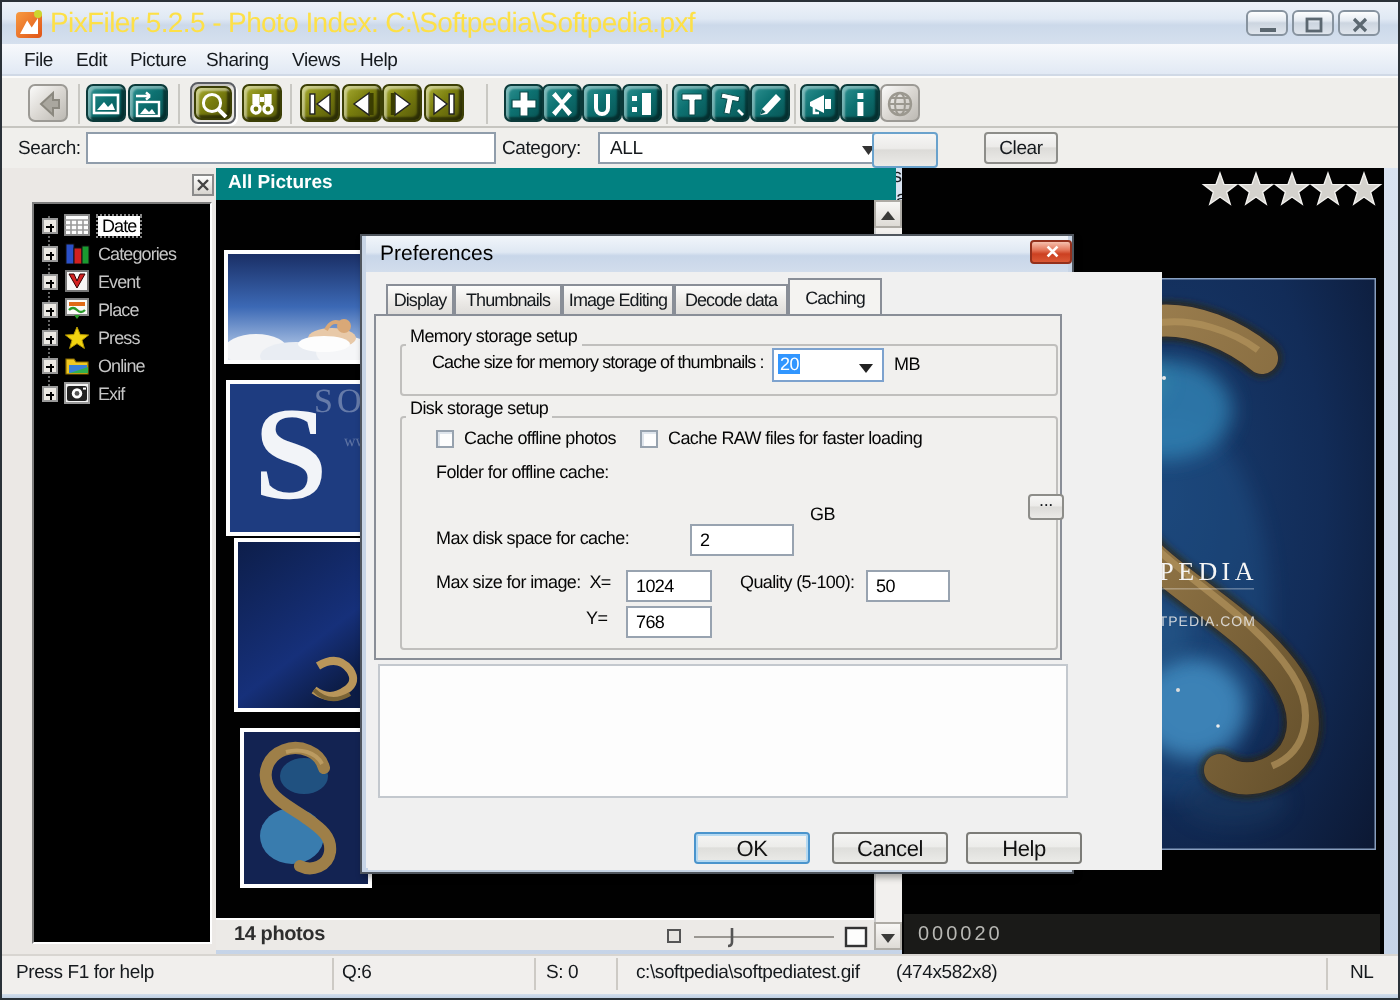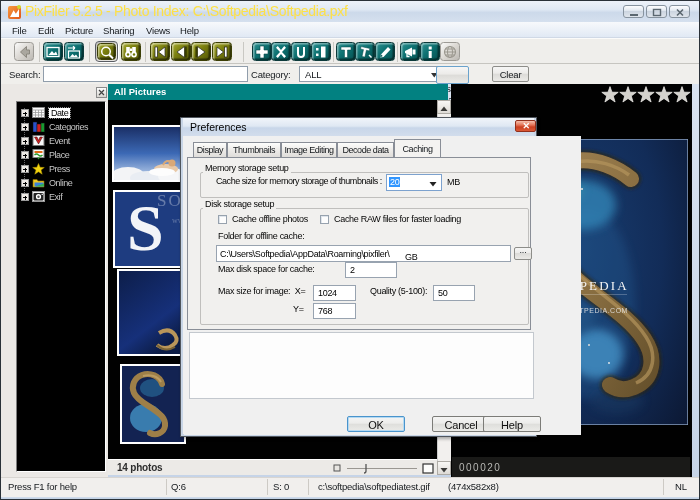--- a/index.html
+++ b/index.html
@@ -507,40 +507,37 @@
           </svg>
         </div>
       <div class="dtext" style="left:263px; top:41px;">MB</div>
       <div class="grp" style="left:16px; top:72px; width:329px; height:117px;"></div>
       <div class="grplabel" style="left:19px; top:63px;">Disk storage setup</div>
       <div class="cbx" style="left:34px; top:79px;"></div>
       <div class="dtext" style="left:48px; top:78px;">Cache offline photos</div>
       <div class="cbx" style="left:136px; top:79px;"></div>
       <div class="dtext" style="left:150px; top:78px;">Cache RAW files for faster loading</div>
       <div class="dtext" style="left:34px; top:95px;">Folder for offline cache:</div>
-      <div class="dinp" style="left:32px; top:109px; width:295px; height:17px;">
-          <span style="position:absolute;left:3px;top:3px;">C:\Users\Softpedia\AppData\Roaming\pixfiler\</span>
-        </div>
       <div class="abs vbtn" style="left:330px; top:111px; width:18px; height:13px; font-size:9px; line-height:5px;">...</div>
       <div class="dtext" style="left:34px; top:128px;">Max disk space for cache:</div>
       <div class="dinp" style="left:161px; top:126px; width:52px; height:16px;">
           <span style="position:absolute;left:4px;top:2px;">2</span>
         </div>
       <div class="dtext" style="left:221px; top:116px;">GB</div>
       <div class="dtext" style="left:34px; top:150px;">Max size for image:&nbsp; X=</div>
       <div class="dinp" style="left:129px; top:149px; width:43px; height:16px;">
           <span style="position:absolute;left:4px;top:2px;">1024</span>
         </div>
       <div class="dtext" style="left:186px; top:150px;">Quality (5-100):</div>
       <div class="dinp" style="left:249px; top:149px; width:42px; height:16px;">
           <span style="position:absolute;left:4px;top:2px;">50</span>
         </div>
       <div class="dtext" style="left:109px; top:168px;">Y=</div>
       <div class="dinp" style="left:129px; top:167px; width:43px; height:16px;">
           <span style="position:absolute;left:4px;top:2px;">768</span>
         </div>
       <div class="abs" id="whitepanel"></div>
       <div class="dbtn" style="left:163px; border-color:#4a94cc; box-shadow:0 0 0 1px #b4d9f2 inset;">OK</div>
-      <div class="dbtn" style="left:248px;">Cancel</div>
+      <div class="dbtn" style="left:232px;">Cancel</div>
       <div class="dbtn" style="left:299px;">Help</div>
     </div>
   </div>
 </div>
 
 </body></html>

